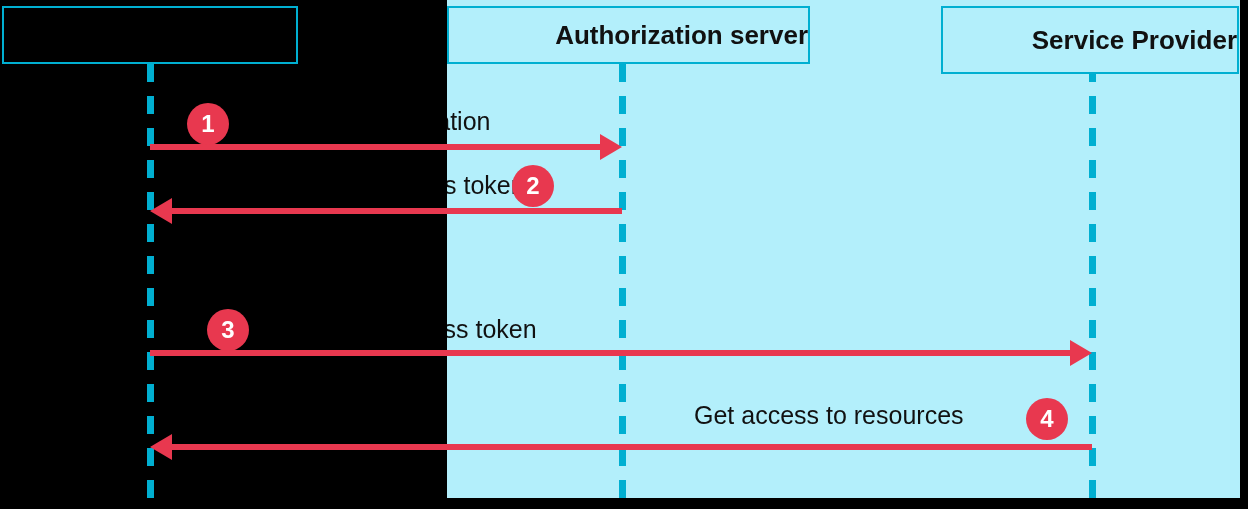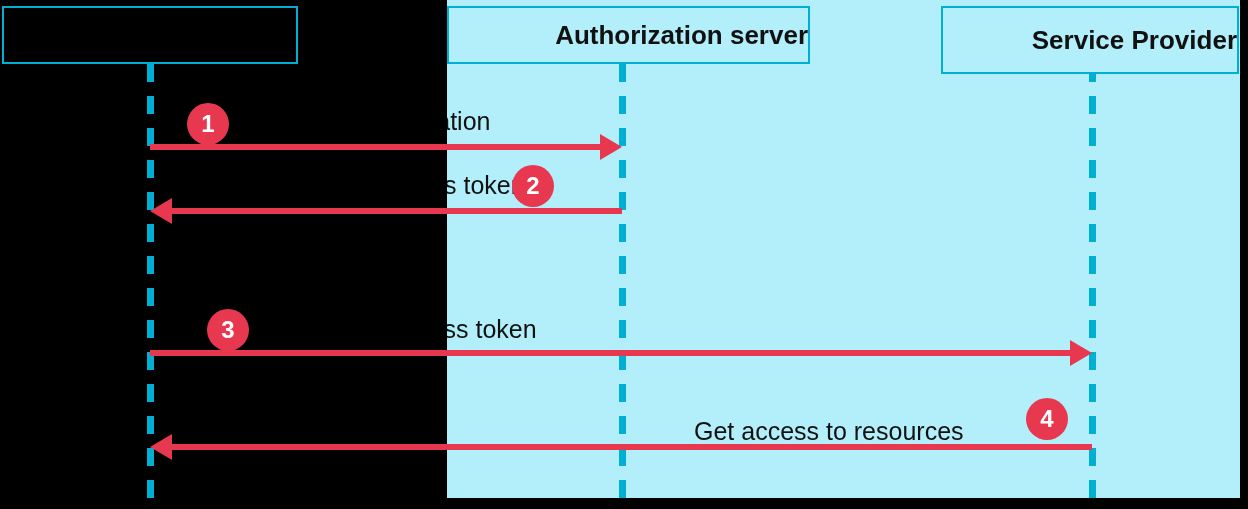--- a/index.html
+++ b/index.html
@@ -150,21 +150,21 @@
   <div class="msg-line" style="left:168px; top:208px; width:454px;"></div>
   <div class="msg-head left" style="left:150px; top:198px;"></div>
   <div class="msg-label" style="left:376px; top:170px;">Access token</div>
 
   <div class="msg-line" style="left:150px; top:350px; width:925px;"></div>
   <div class="msg-head right" style="left:1070px; top:340px;"></div>
   <div class="msg-label" style="left:388px; top:314px;">Access token</div>
 
   <div class="msg-line" style="left:168px; top:444px; width:924px;"></div>
   <div class="msg-head left" style="left:150px; top:434px;"></div>
-  <div class="msg-label" style="left:694px; top:400px;margin-top:16px;">Get access to resources</div>
+  <div class="msg-label" style="left:694px; top:400px;">Get access to resources</div>
 
   <div class="occluder"></div>
   <div class="occluder-bottom"></div>
   <div class="occluder-right"></div>
 
   <div class="lifeline" id="lifeline-0b" style="left:147px;"></div>
   <div class="msg-line" style="left:150px; top:144px; width:297px;"></div>
   <div class="msg-line" style="left:168px; top:208px; width:279px;"></div>
   <div class="msg-head left" style="left:150px; top:198px;"></div>
   <div class="msg-line" style="left:150px; top:350px; width:297px;"></div>

